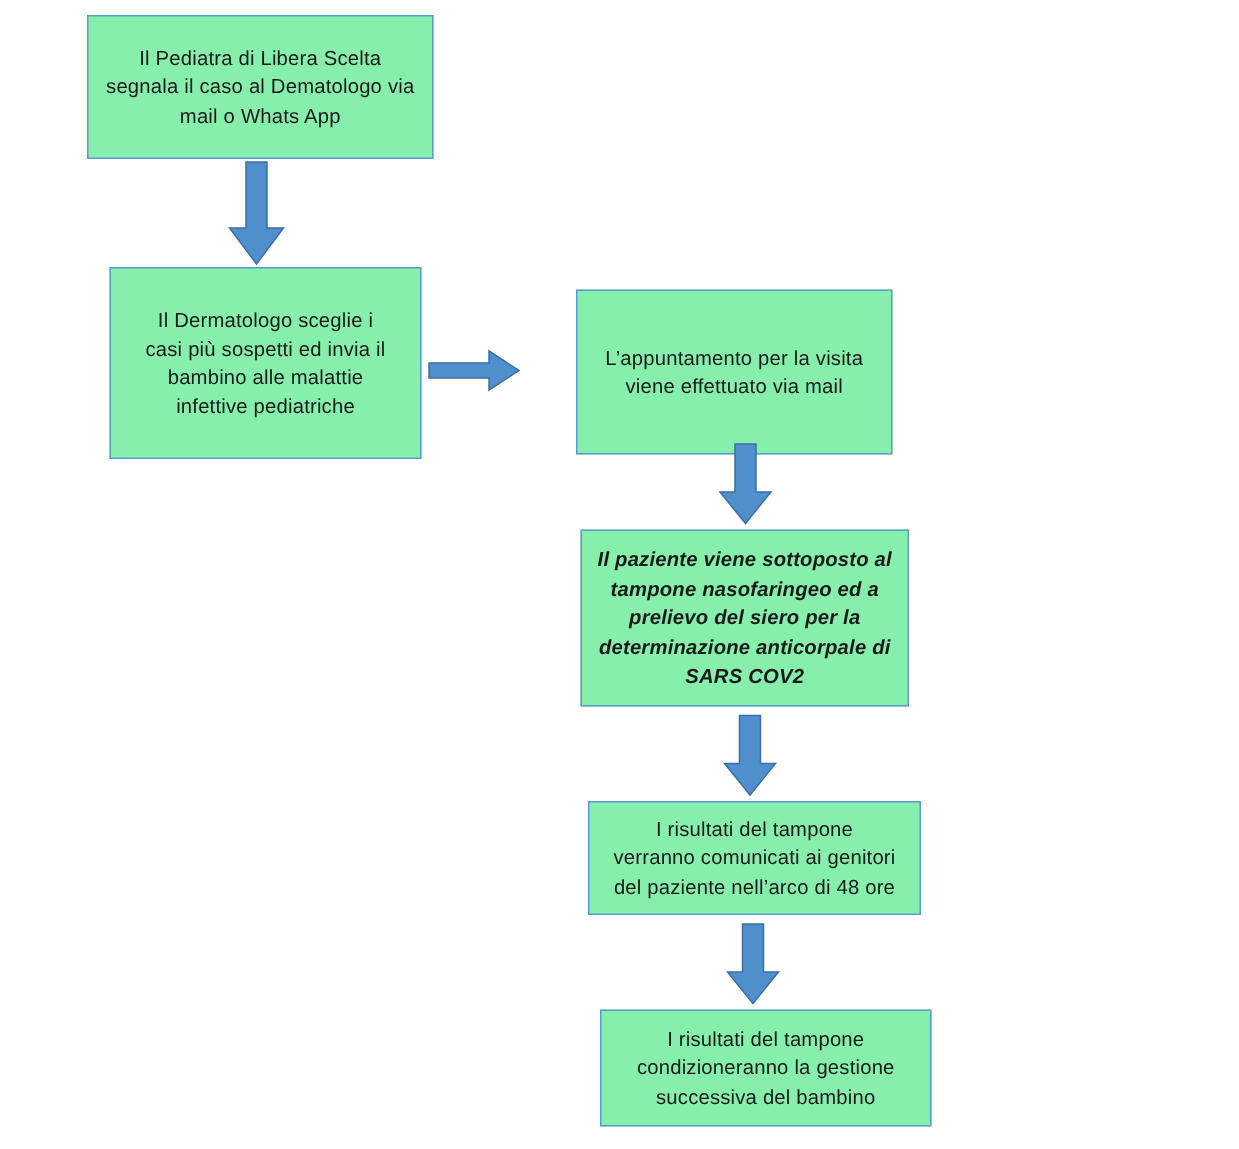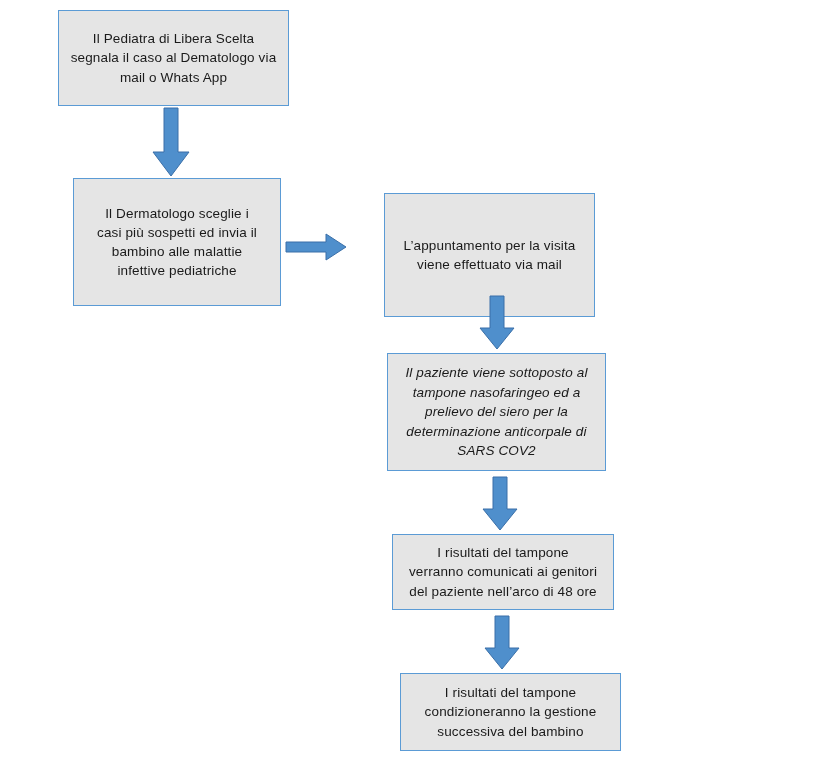--- a/index.html
+++ b/index.html
@@ -18,46 +18,46 @@
     position: absolute;
     left: 0;
     top: 0;
     width: 826px;
     height: 766px;
   }
   .node {
     position: absolute;
     box-sizing: border-box;
     border: 1px solid #5B9BD5;
-    background: #e5e5e5;
+    background: #86efac;
     display: flex;
     align-items: center;
     justify-content: center;
     text-align: center;
     color: #1a1a1a;
   }
   .node .node-text {
     display: block;
     width: 100%;
     padding: 0 6px;
     box-sizing: border-box;
     white-space: pre-line;
     line-height: 1.42;
     font-size: 13.5px;
     letter-spacing: 0.01em;
   }
   .node.emphasis .node-text {
-    font-weight: normal;
+    font-weight: bold;
     font-style: italic;
     line-height: 1.45;
   }
   
   #node-1 { left: 58px;  top: 10px;  width: 231px; height: 96px; }
   #node-2 { left: 73px;  top: 178px; width: 208px; height: 128px; }
-  #node-3 { left: 384px; top: 193px; width: 211px; height: 124px; }
+  #node-3 { left: 384px; top: 193px; width: 211px; height: 110px; }
   #node-4 { left: 387px; top: 353px; width: 219px; height: 118px; }
   #node-5 { left: 392px; top: 534px; width: 222px; height: 76px; }
   #node-6 { left: 400px; top: 673px; width: 221px; height: 78px; }
 
   
   .arrow {
     position: absolute;
     overflow: visible;
   }
   #arrow-1 { left: 151px; top: 108px; width: 40px;  height: 70px; }

